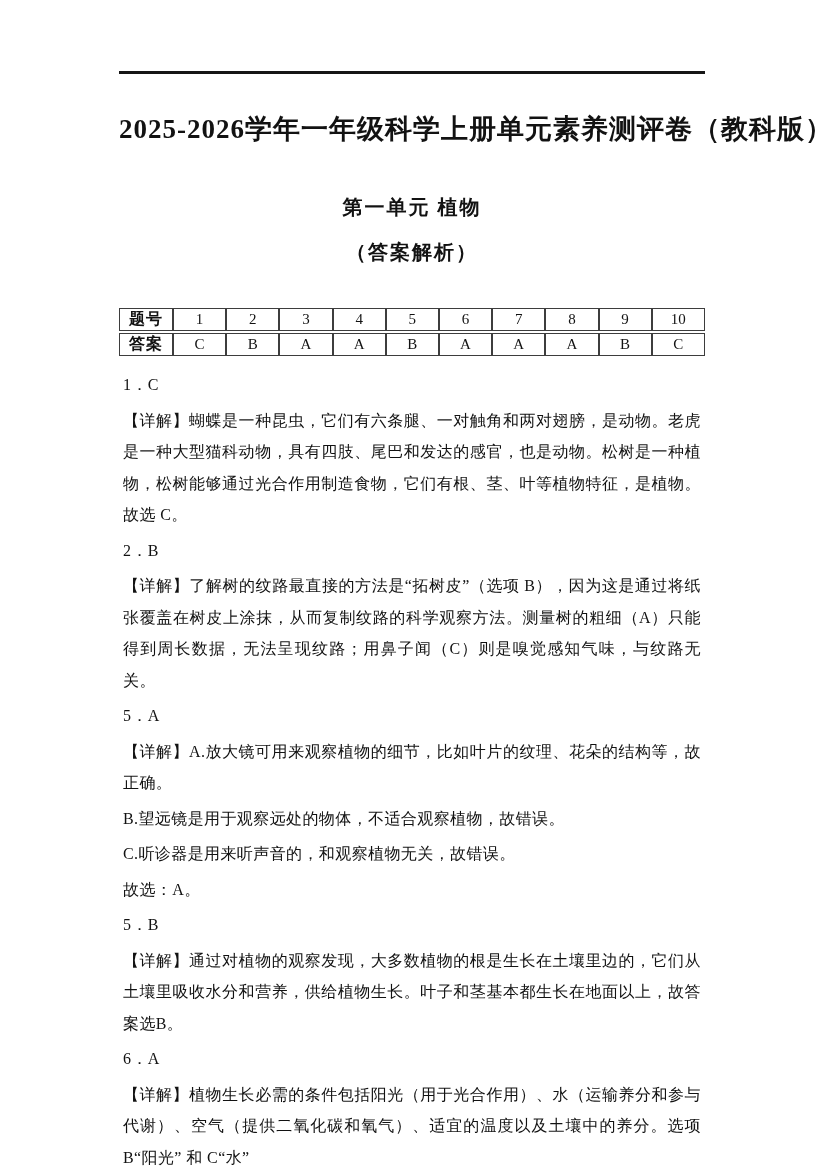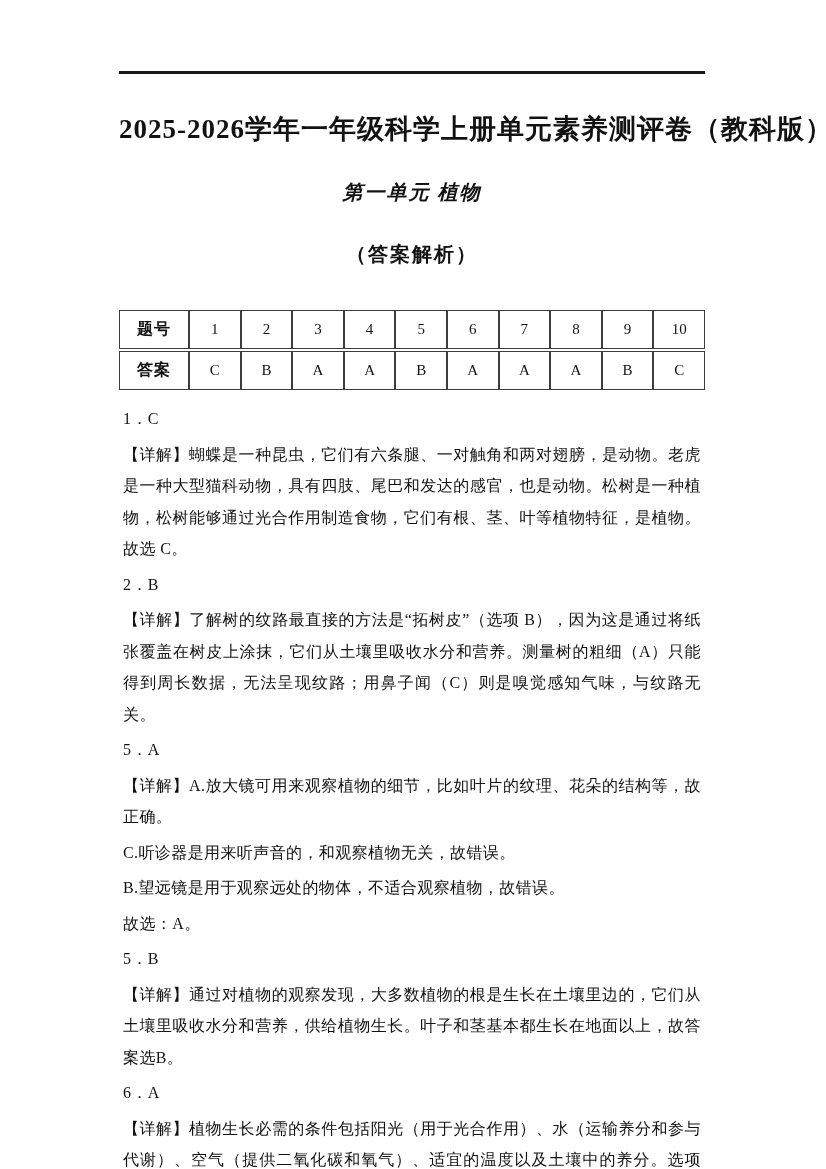--- a/index.html
+++ b/index.html
@@ -20,50 +20,49 @@
   .title-main {
     margin: 41px 0 0 0;
     font-size: 27px;
     font-weight: bold;
     text-align: center;
     letter-spacing: 1px;
     line-height: 28px;
     white-space: nowrap;
   }
   .title-sub {
-    margin: 36px 0 0 0;
+    margin: 51px 0 0 0;
     font-size: 20px;
     font-weight: bold;
     text-align: center;
     letter-spacing: 2px;
     line-height: 26px;
-    font-style: italic;
   }
   .title-key {
-    margin: 36px 0 0 0;
+    margin: 19px 0 0 0;
     font-size: 20px;
     font-weight: bold;
     text-align: center;
     letter-spacing: 2px;
     line-height: 26px;
   }
   table.answers {
     margin-top: 41px;
     width: 100%;
     border-collapse: separate;
     border-spacing: 0 2px;
     table-layout: fixed;
   }
   table.answers td {
     border: 1px solid #3d3d3d;
     height: 20px;
     text-align: center;
     vertical-align: middle;
     font-size: 15px;
-    padding: 8px;
+    padding: 0;
     background: #ffffff;
   }
   table.answers td.rowlabel {
     width: 52px;
     font-weight: bold;
     font-size: 16px;
     letter-spacing: 1px;
   }
   .sections {
     margin-top: 11px;
@@ -117,27 +116,27 @@
       </tbody>
     </table>
 
     <div class="sections">
       <section>
         <p class="sec-heading">1．C</p>
         <p class="sec-body">【详解】蝴蝶是一种昆虫，它们有六条腿、一对触角和两对翅膀，是动物。老虎是一种大型猫科动物，具有四肢、尾巴和发达的感官，也是动物。松树是一种植物，松树能够通过光合作用制造食物，它们有根、茎、叶等植物特征，是植物。故选 C。</p>
       </section>
       <section>
         <p class="sec-heading">2．B</p>
-        <p class="sec-body">【详解】了解树的纹路最直接的方法是“拓树皮”（选项 B），因为这是通过将纸张覆盖在树皮上涂抹，它们从土壤里吸收水分和营养。测量树的粗细（A）只能得到周长数据，无法呈现纹路；用鼻子闻（C）则是嗅觉感知气味，与纹路无关。</p>
+        <p class="sec-body">【详解】了解树的纹路最直接的方法是“拓树皮”（选项 B），因为这是通过将纸张覆盖在树皮上涂抹，从而复制纹路的科学观察方法。测量树的粗细（A）只能得到周长数据，无法呈现纹路；用鼻子闻（C）则是嗅觉感知气味，与纹路无关。</p>
       </section>
       <section>
         <p class="sec-heading">5．A</p>
         <p class="sec-body">【详解】A.放大镜可用来观察植物的细节，比如叶片的纹理、花朵的结构等，故正确。</p>
+        <p class="sec-body">B.望远镜是用于观察远处的物体，不适合观察植物，故错误。</p>
         <p class="sec-body">C.听诊器是用来听声音的，和观察植物无关，故错误。</p>
-        <p class="sec-body">B.望远镜是用于观察远处的物体，不适合观察植物，故错误。</p>
         <p class="sec-body">故选：A。</p>
       </section>
       <section>
       </section>
       <section>
         <p class="sec-heading">5．B</p>
         <p class="sec-body">【详解】通过对植物的观察发现，大多数植物的根是生长在土壤里边的，它们从土壤里吸收水分和营养，供给植物生长。叶子和茎基本都生长在地面以上，故答案选B。</p>
       </section>
       <section>
         <p class="sec-heading">6．A</p>

